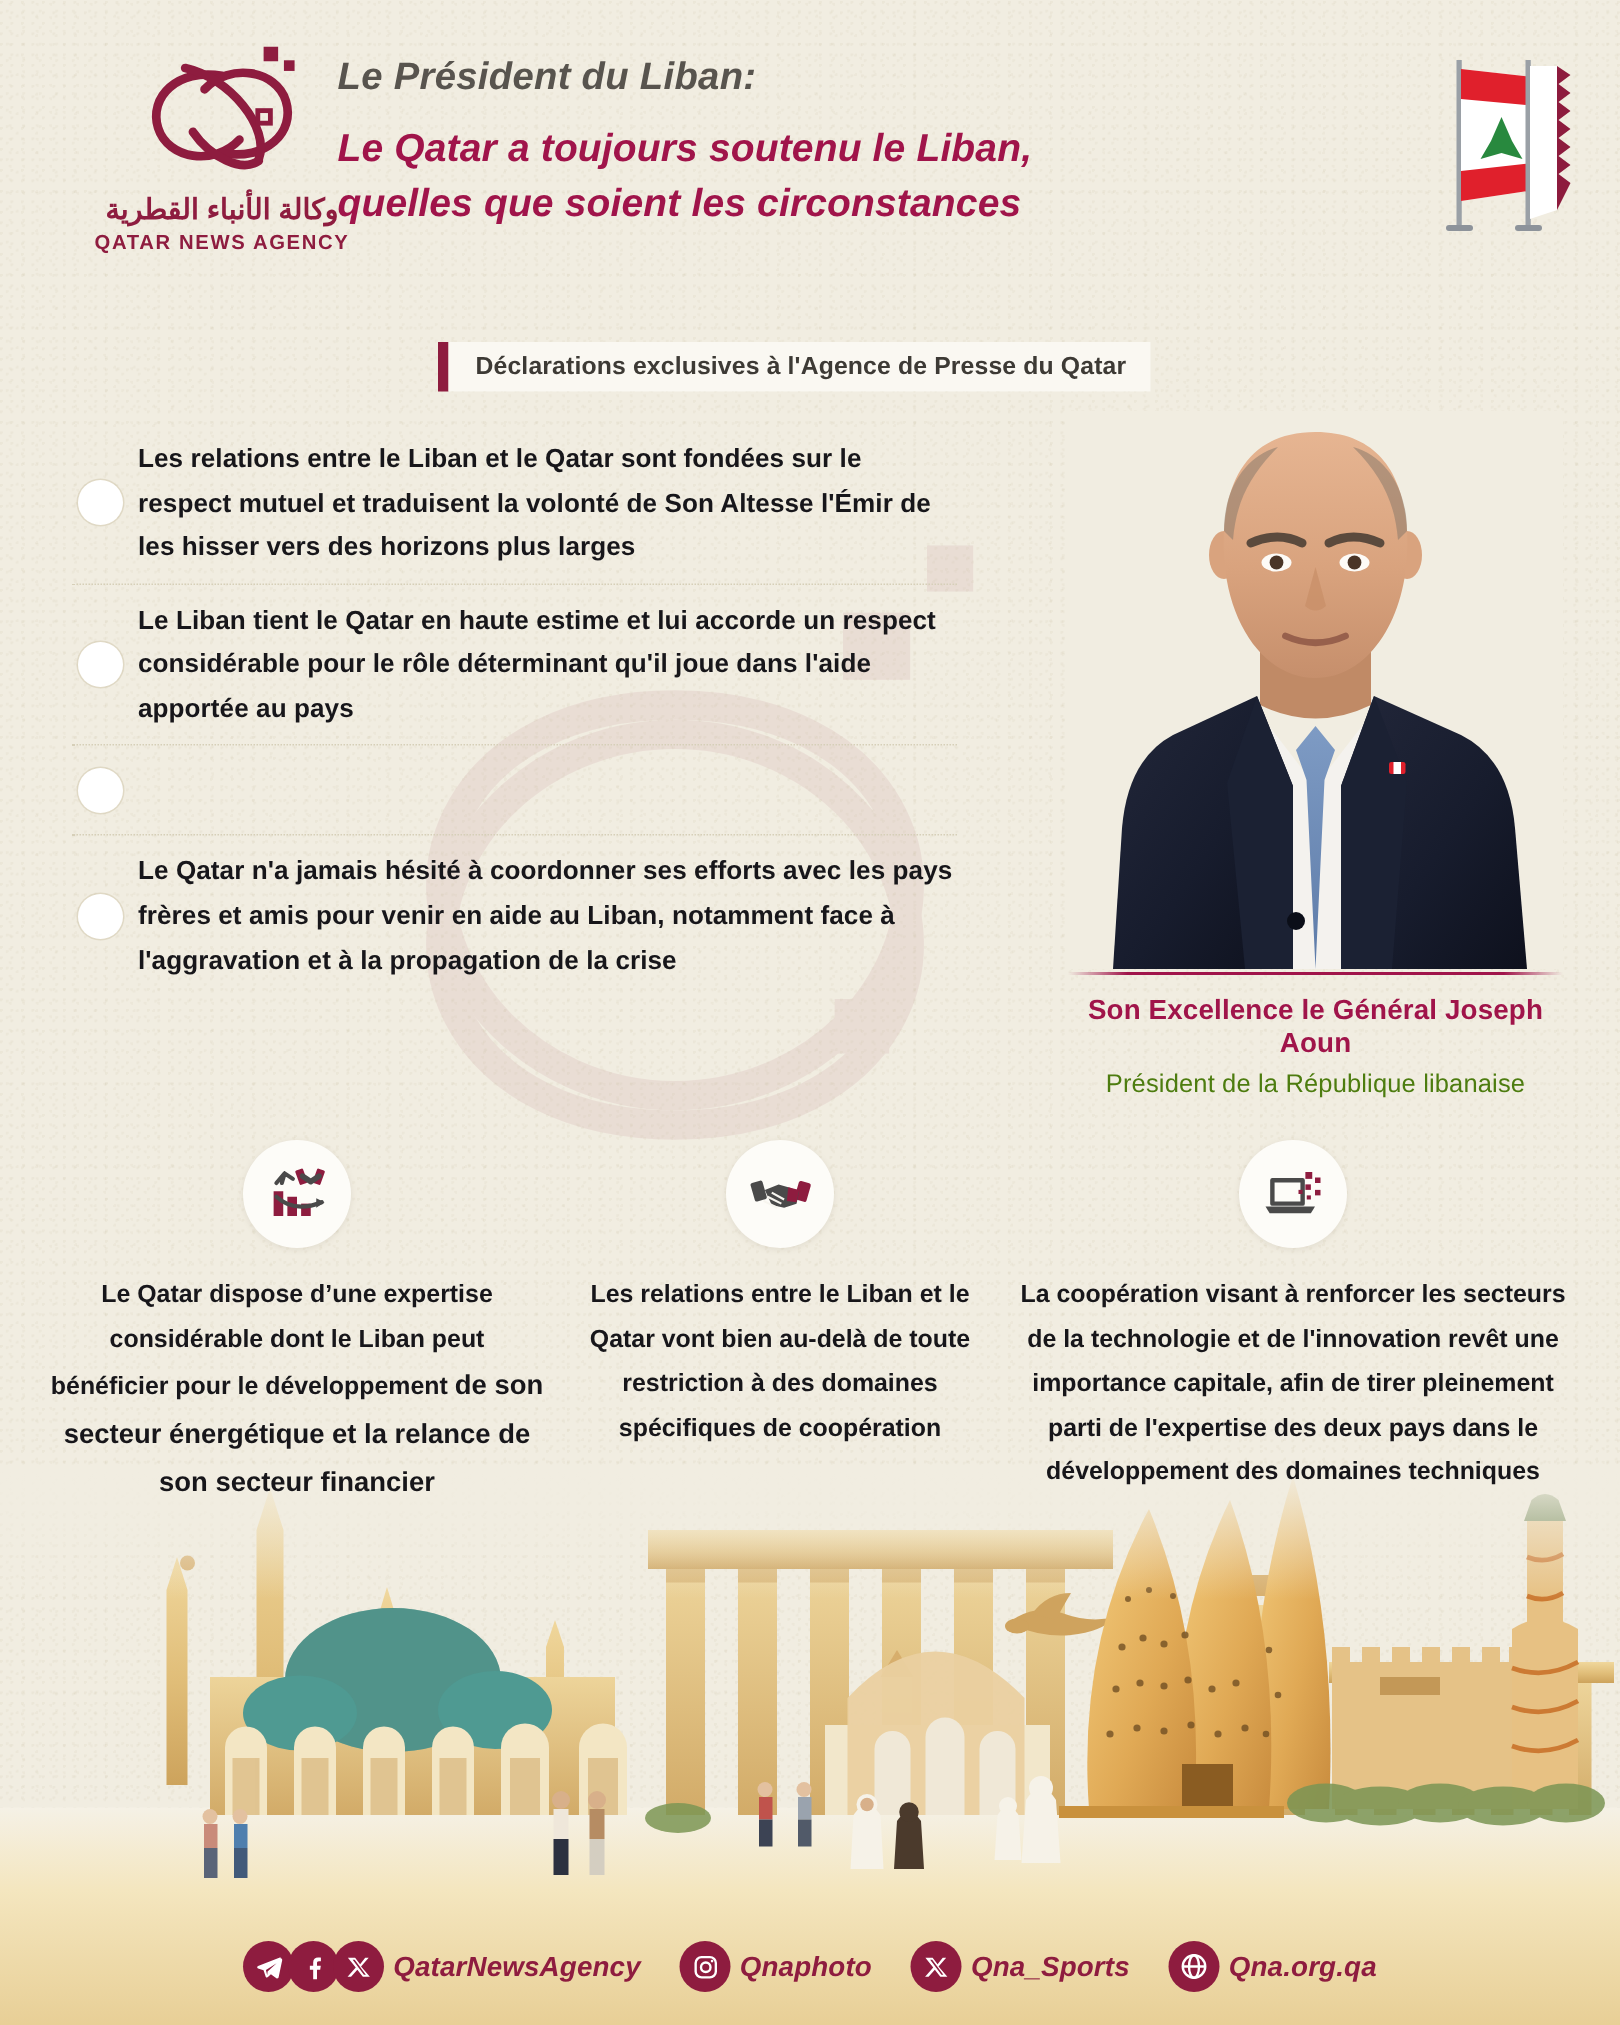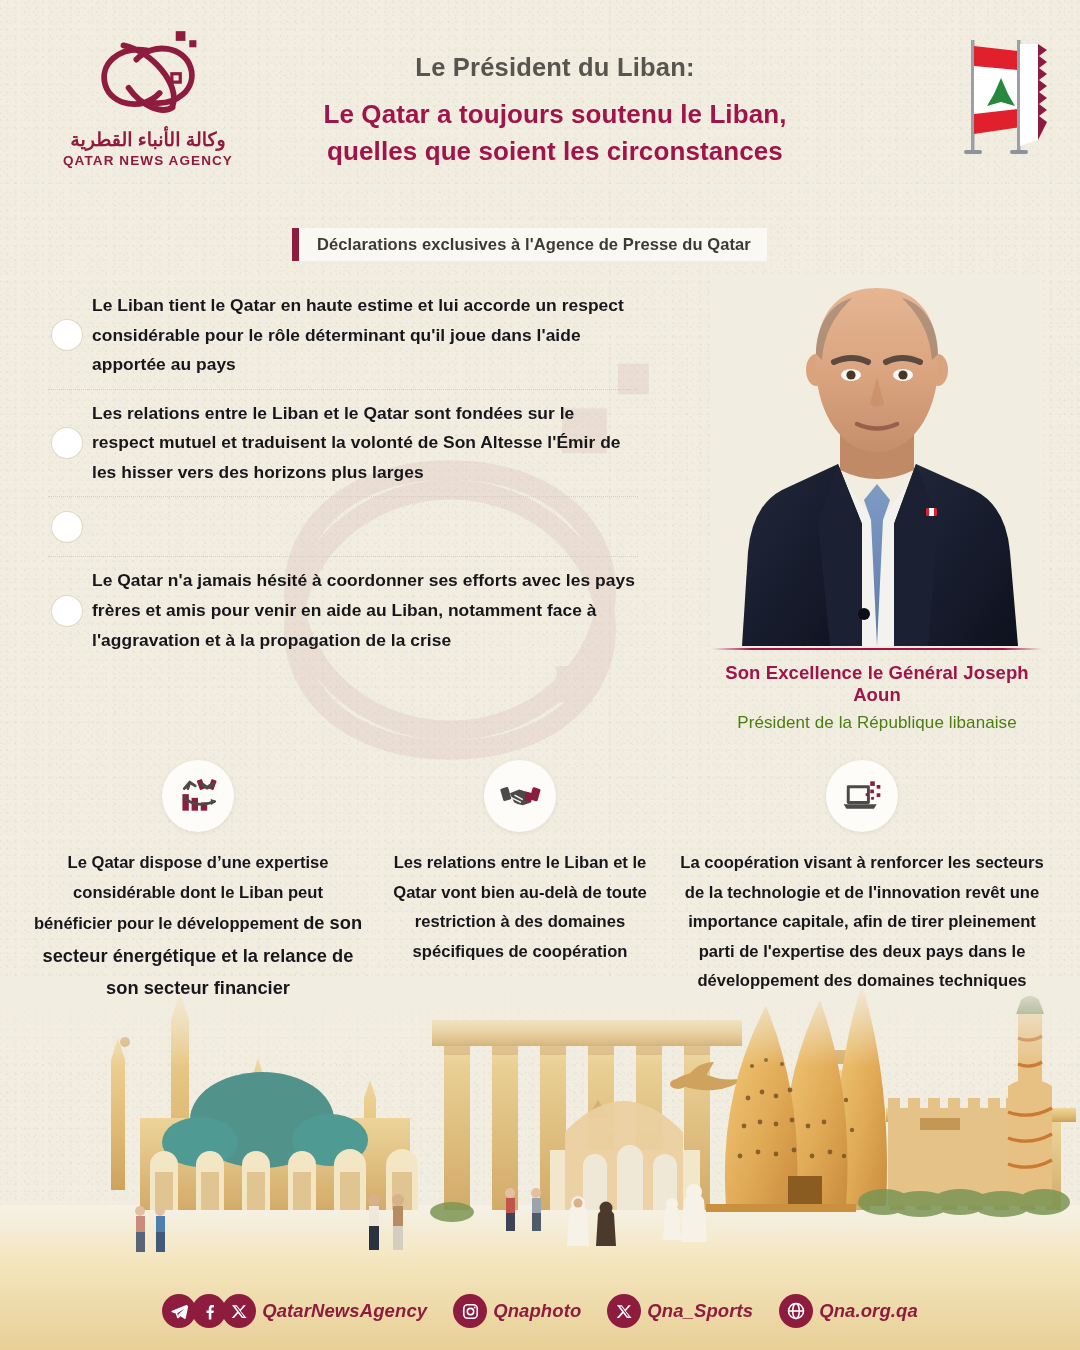--- a/index.html
+++ b/index.html
@@ -74,23 +74,23 @@
     position: absolute;
     right: 28px;
     top: 28px;
     width: 110px;
     height: 138px;
   }
 
   .title-block {
     position: absolute;
     left: 225px;
-    top: 52px;
+    top: 36px;
     width: 660px;
-    text-align: center;
+    font-style: italic;
   }
   .kicker {
     font-size: 25.5px;
     font-weight: bold;
     color: #58544e;
     letter-spacing: .2px;
     line-height: 1.25;
   }
   .headline {
     margin-top: 12px;
@@ -317,25 +317,25 @@
   </div>
 
   <div class="subbanner">
     <div class="subbanner-bar"></div>
     <div class="subbanner-body">Déclarations exclusives à l'Agence de Presse du Qatar</div>
   </div>
 
   <div class="bullets">
     <div class="bullet-item">
       <span class="bullet-dot"></span>
-      <span class="bullet-text">Le Liban tient le Qatar en haute estime et lui accorde un respect considérable pour le rôle déterminant qu'il joue dans l'aide apportée au pays</span>
+      <span class="bullet-text">Les relations entre le Liban et le Qatar sont fondées sur le respect mutuel et traduisent la volonté de Son Altesse l'Émir de les hisser vers des horizons plus larges</span>
     </div>
     <div class="bullet-item">
       <span class="bullet-dot"></span>
-      <span class="bullet-text">Les relations entre le Liban et le Qatar sont fondées sur le respect mutuel et traduisent la volonté de Son Altesse l'Émir de les hisser vers des horizons plus larges</span>
+      <span class="bullet-text">Le Liban tient le Qatar en haute estime et lui accorde un respect considérable pour le rôle déterminant qu'il joue dans l'aide apportée au pays</span>
     </div>
     <div class="bullet-item">
       <span class="bullet-dot"></span>
     </div>
     <div class="bullet-item">
       <span class="bullet-dot"></span>
       <span class="bullet-text">Le Qatar n'a jamais hésité à coordonner ses efforts avec les pays frères et amis pour venir en aide au Liban, notamment face à l'aggravation et à la propagation de la crise</span>
     </div>
   </div>
 

